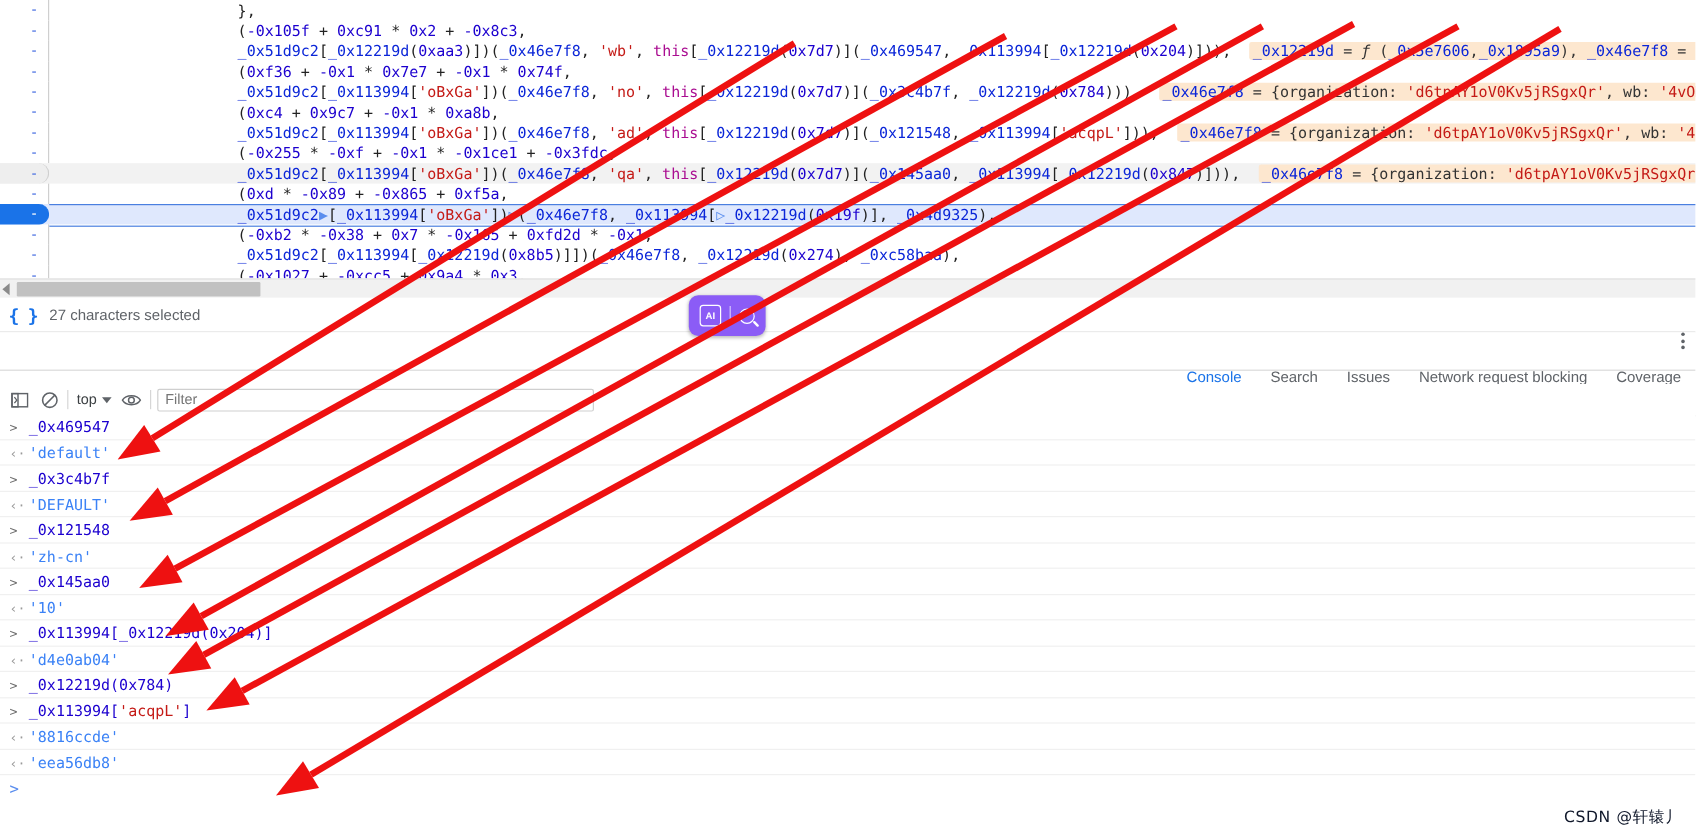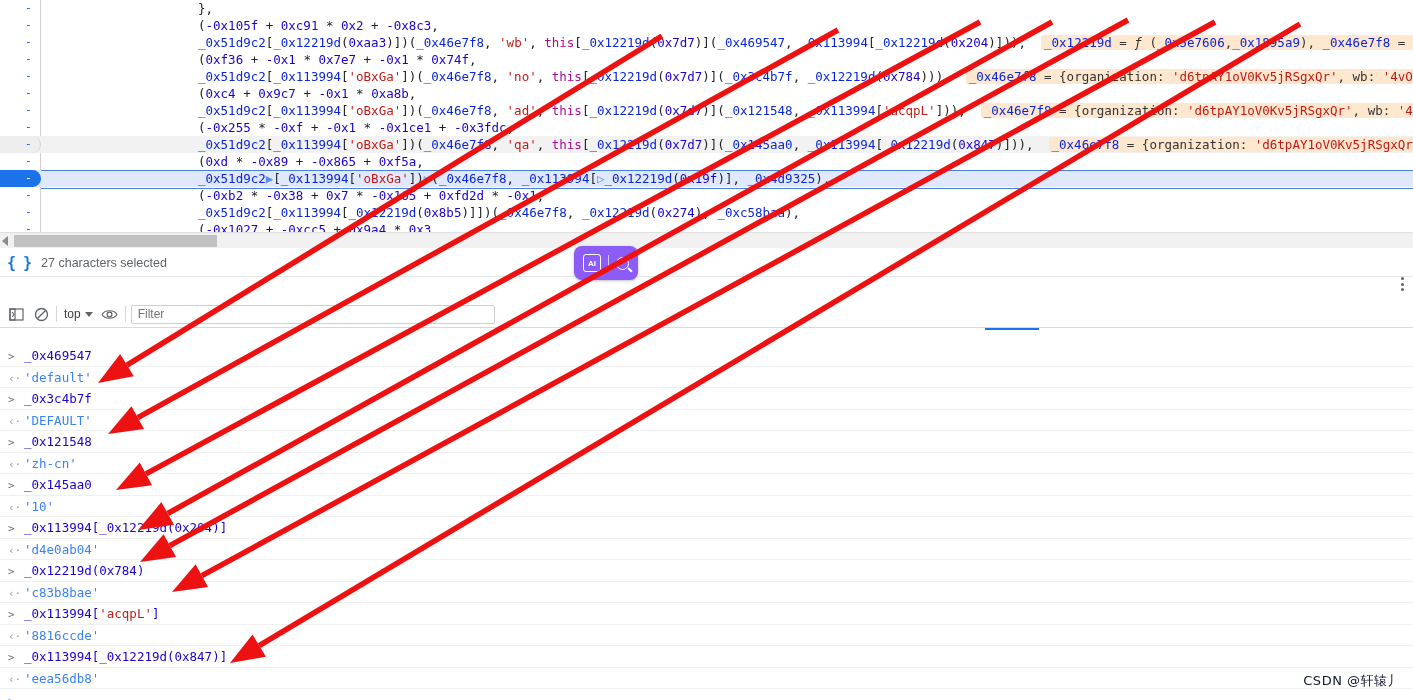--- a/index.html
+++ b/index.html
@@ -103,21 +103,21 @@
     font-size:12.5px; color:#5f6368; position:relative;
   }
   .dtab.active { color:#1a73e8; }
   .dtab.active::after {
     content:""; position:absolute; left:8px; right:8px; bottom:0;
     height:2px; background:#1a73e8;
   }
 
   
   .console-toolbar {
-    position:absolute; left:0; top:301px; width:1413px; height:27px;
+    position:absolute; left:0; top:320px; width:1413px; height:27px;
     background:#ffffff; border-bottom:1px solid #dadada;
     display:flex; align-items:center; padding-left:6px; gap:5px;
   }
   .tb-icon { width:20px; height:20px; display:flex; align-items:center; justify-content:center; }
   .tb-sep { width:1px; height:16px; background:#d6d6d6; }
   .tb-ctx { font-size:12px; color:#3c4043; display:flex; align-items:center; gap:4px; padding:0 2px; }
   .caret-dn { width:0;height:0;border-left:4px solid transparent;
     border-right:4px solid transparent;border-top:5px solid #5f6368; }
   .filter-input {
     width:364px; height:19px; border:1px solid #cfcfcf; border-radius:2px;
@@ -262,24 +262,22 @@
         <div class="cline output"><span class="gl">‹·</span><span class="c-res">'default'</span></div>
         <div class="cline input"><span class="gl">&gt;</span><span class="c-expr">_0x3c4b7f</span></div>
         <div class="cline output"><span class="gl">‹·</span><span class="c-res">'DEFAULT'</span></div>
         <div class="cline input"><span class="gl">&gt;</span><span class="c-expr">_0x121548</span></div>
         <div class="cline output"><span class="gl">‹·</span><span class="c-res">'zh-cn'</span></div>
         <div class="cline input"><span class="gl">&gt;</span><span class="c-expr">_0x145aa0</span></div>
         <div class="cline output"><span class="gl">‹·</span><span class="c-res">'10'</span></div>
         <div class="cline input"><span class="gl">&gt;</span><span class="c-expr">_0x113994[_0x12219d(</span><span class="c-hex">0x204</span><span class="c-expr">)]</span></div>
         <div class="cline output"><span class="gl">‹·</span><span class="c-res">'d4e0ab04'</span></div>
         <div class="cline input"><span class="gl">&gt;</span><span class="c-expr">_0x12219d(</span><span class="c-hex">0x784</span><span class="c-expr">)</span></div>
-        <div class="cline output"><span class="gl">‹·</span><span class="c-res">'c83b8bae'</span></div>
         <div class="cline input"><span class="gl">&gt;</span><span class="c-expr">_0x113994[</span><span class="c-key">'acqpL'</span><span class="c-expr">]</span></div>
         <div class="cline output"><span class="gl">‹·</span><span class="c-res">'8816ccde'</span></div>
-        <div class="cline input"><span class="gl">&gt;</span><span class="c-expr">_0x113994[_0x12219d(</span><span class="c-hex">0x847</span><span class="c-expr">)]</span></div>
         <div class="cline output"><span class="gl">‹·</span><span class="c-res">'eea56db8'</span></div>
       </div>
     <div class="prompt-line">&gt;</div>
   </div>
 
   <div class="ai-widget">
     <div class="aibox">AI</div>
     <div class="vdiv"></div>
     <div class="mag"></div>
   </div>

